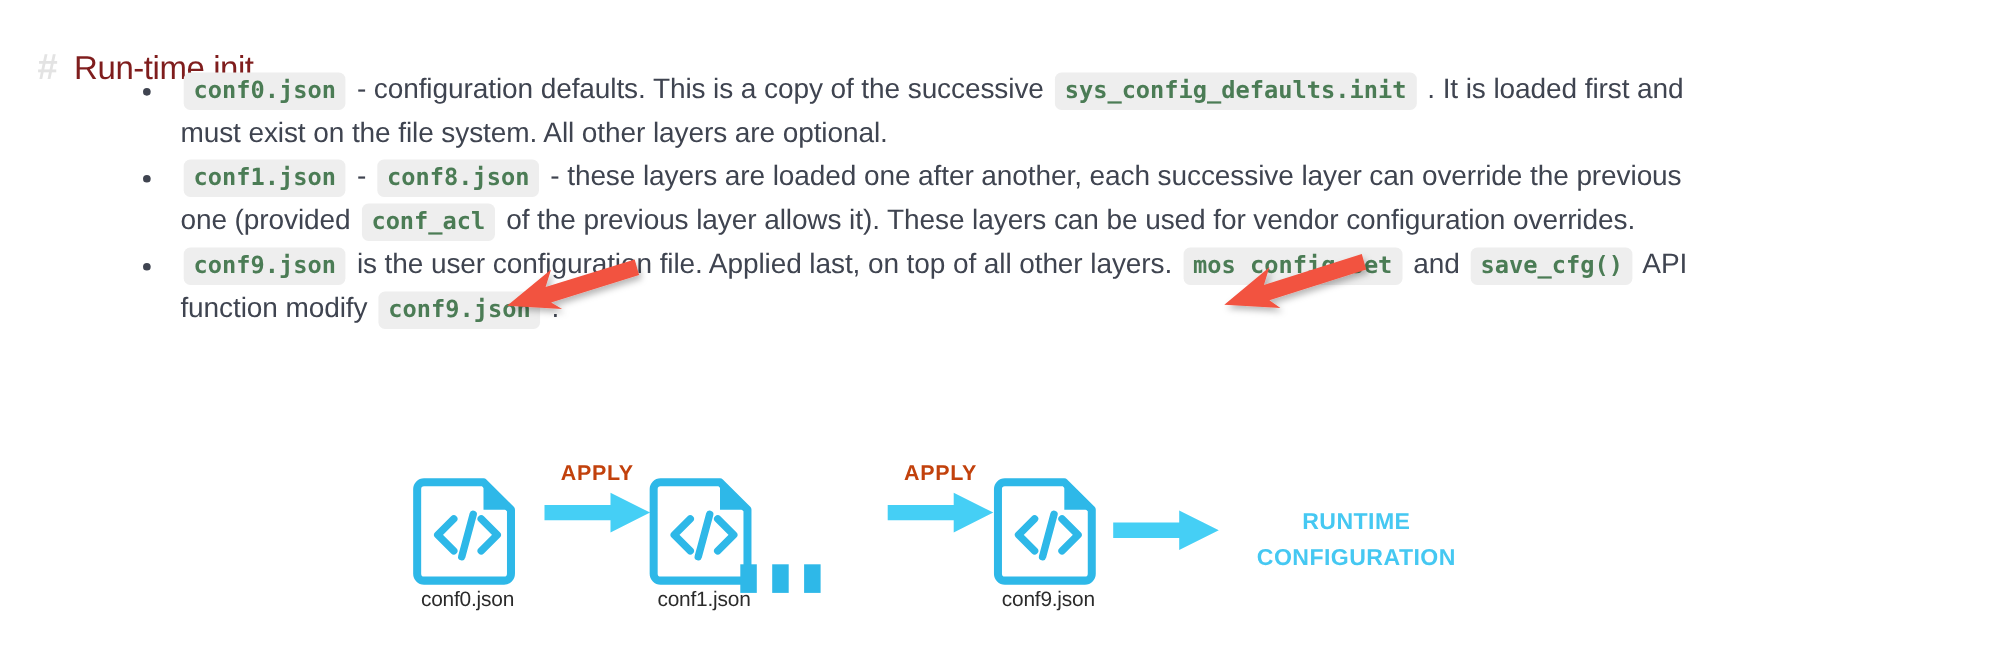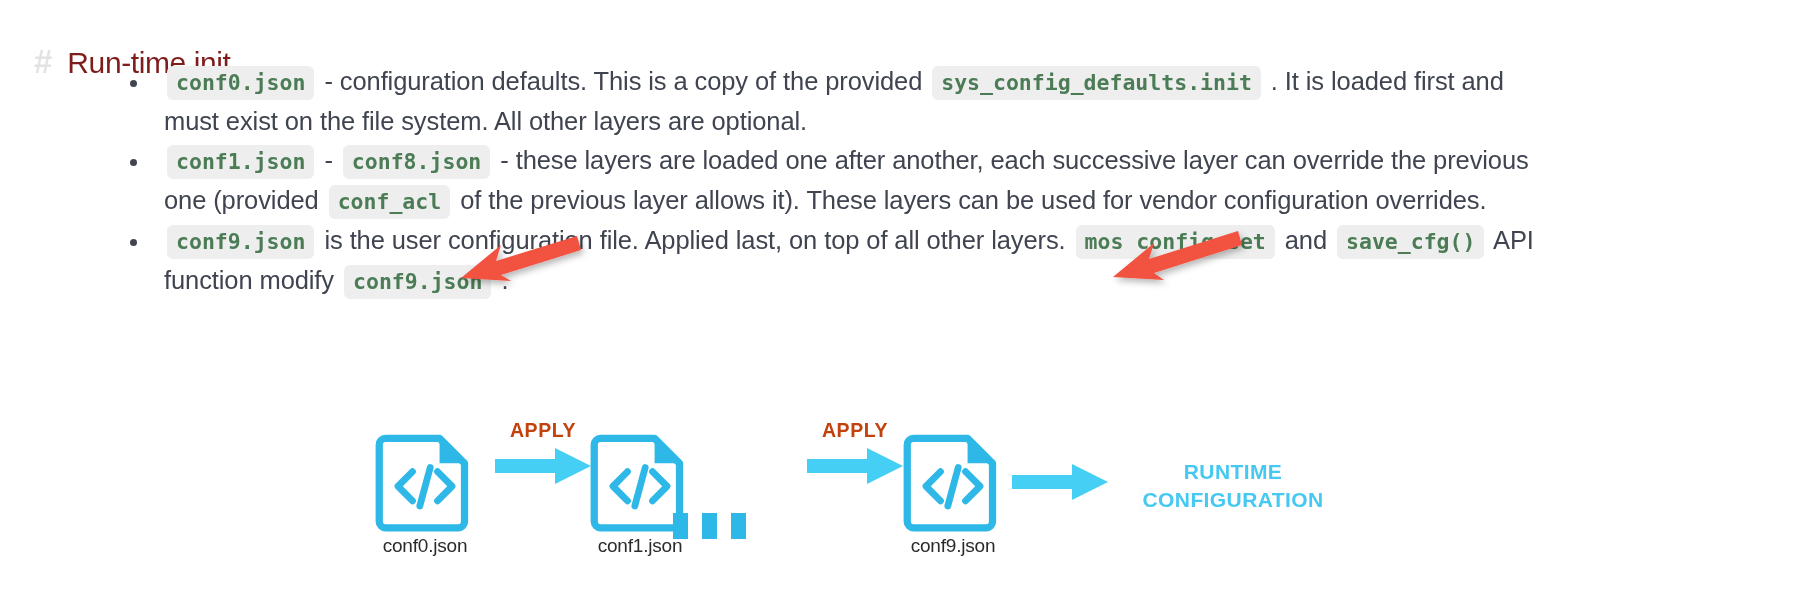--- a/index.html
+++ b/index.html
@@ -137,37 +137,37 @@
     width: 15px;
     height: 26px;
     background: #2eb8e8;
   }
   .runtime-label {
     position: absolute;
     text-align: center;
     font-size: 21px;
     font-weight: 700;
     color: #45c8f2;
-    line-height: 28px;
+    line-height: 33px;
     letter-spacing: 0.4px;
     white-space: pre-line;
   }
 </style>
 </head>
 <body>
 
 <div class="page">
 
   <div class="heading">
     <span class="anchor-hash">#</span>
     <span class="heading-title">Run-time init</span>
   </div>
 
   <ul class="bullets" style="list-style:none;margin:0;padding:0;">
-    <li class="bullet" id="b0"><code class="inline">conf0.json</code><span class="seg"> - configuration defaults. This is a copy of the provided </span><code class="inline">sys_config_defaults.init</code><span class="seg"> . It is loaded first and must exist on the file system. All other layers are optional.</span></li>
+    <li class="bullet" id="b0"><code class="inline">conf0.json</code><span class="seg"> - configuration defaults. This is a copy of the successive </span><code class="inline">sys_config_defaults.init</code><span class="seg"> . It is loaded first and must exist on the file system. All other layers are optional.</span></li>
     <li class="bullet" id="b1"><code class="inline">conf1.json</code><span class="seg"> - </span><code class="inline">conf8.json</code><span class="seg"> - these layers are loaded one after another, each successive layer can override the previous one (provided </span><code class="inline">conf_acl</code><span class="seg"> of the previous layer allows it). These layers can be used for vendor configuration overrides.</span></li>
     <li class="bullet" id="b2"><code class="inline">conf9.json</code><span class="seg"> is the user configuration file. Applied last, on top of all other layers. </span><code class="inline">mos config-set</code><span class="seg"> and </span><code class="inline">save_cfg()</code><span class="seg"> API function modify </span><code class="inline">conf9.json</code><span class="seg"> .</span></li>
   </ul>
 
   <div class="annot-arrow" style="left:455px; top:228px;">
     <svg width="130" height="56" viewBox="0 0 130 56">
       <defs>
         <filter id="ds1" x="-30%" y="-30%" width="180%" height="180%">
           <feDropShadow dx="2.5" dy="3.5" stdDeviation="3" flood-color="#000000" flood-opacity="0.28"></feDropShadow>
         </filter>

